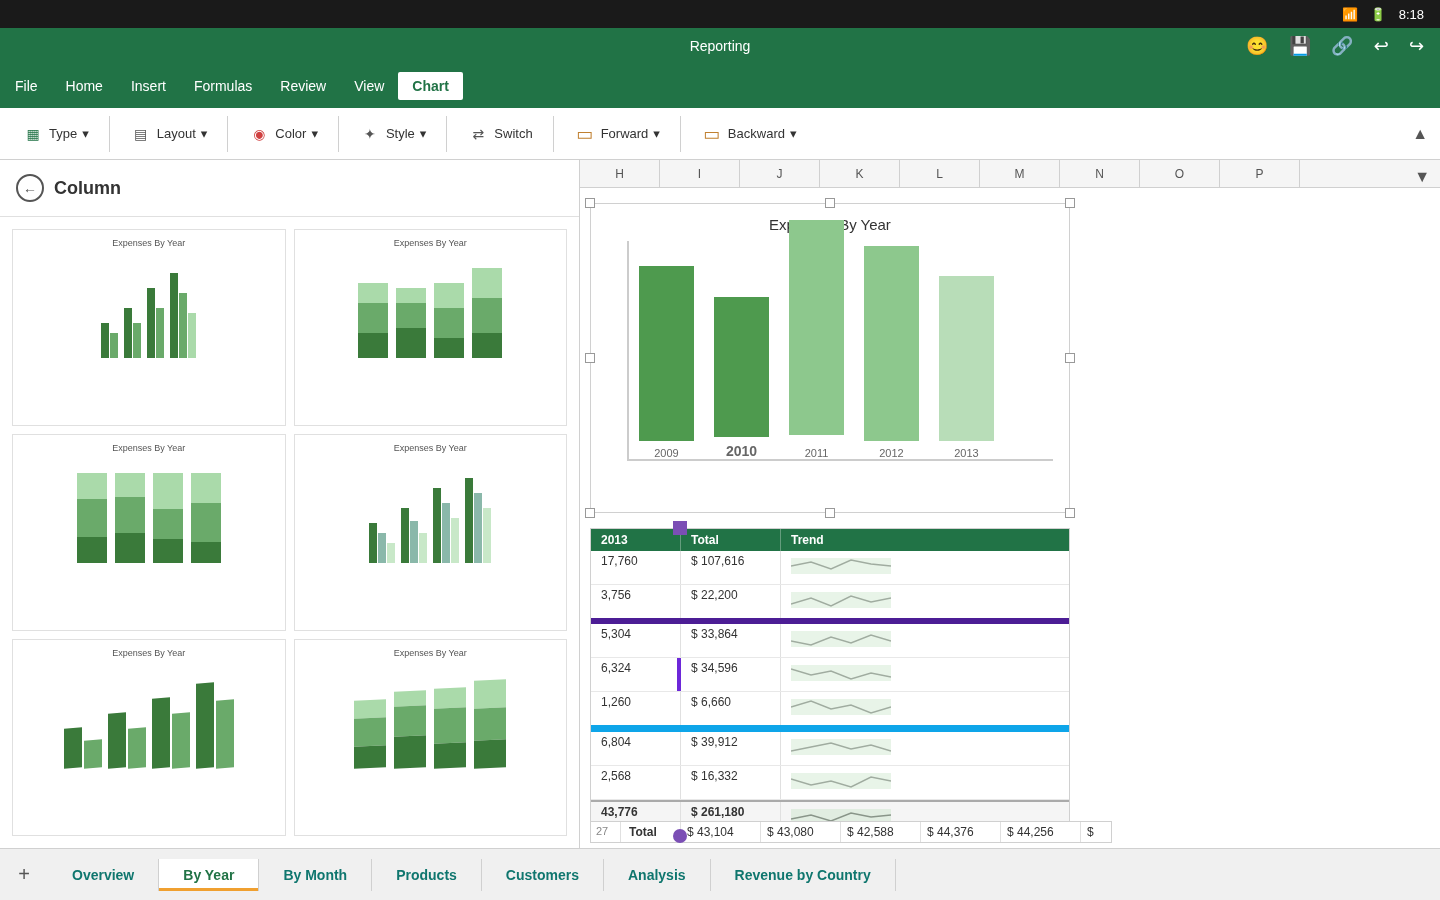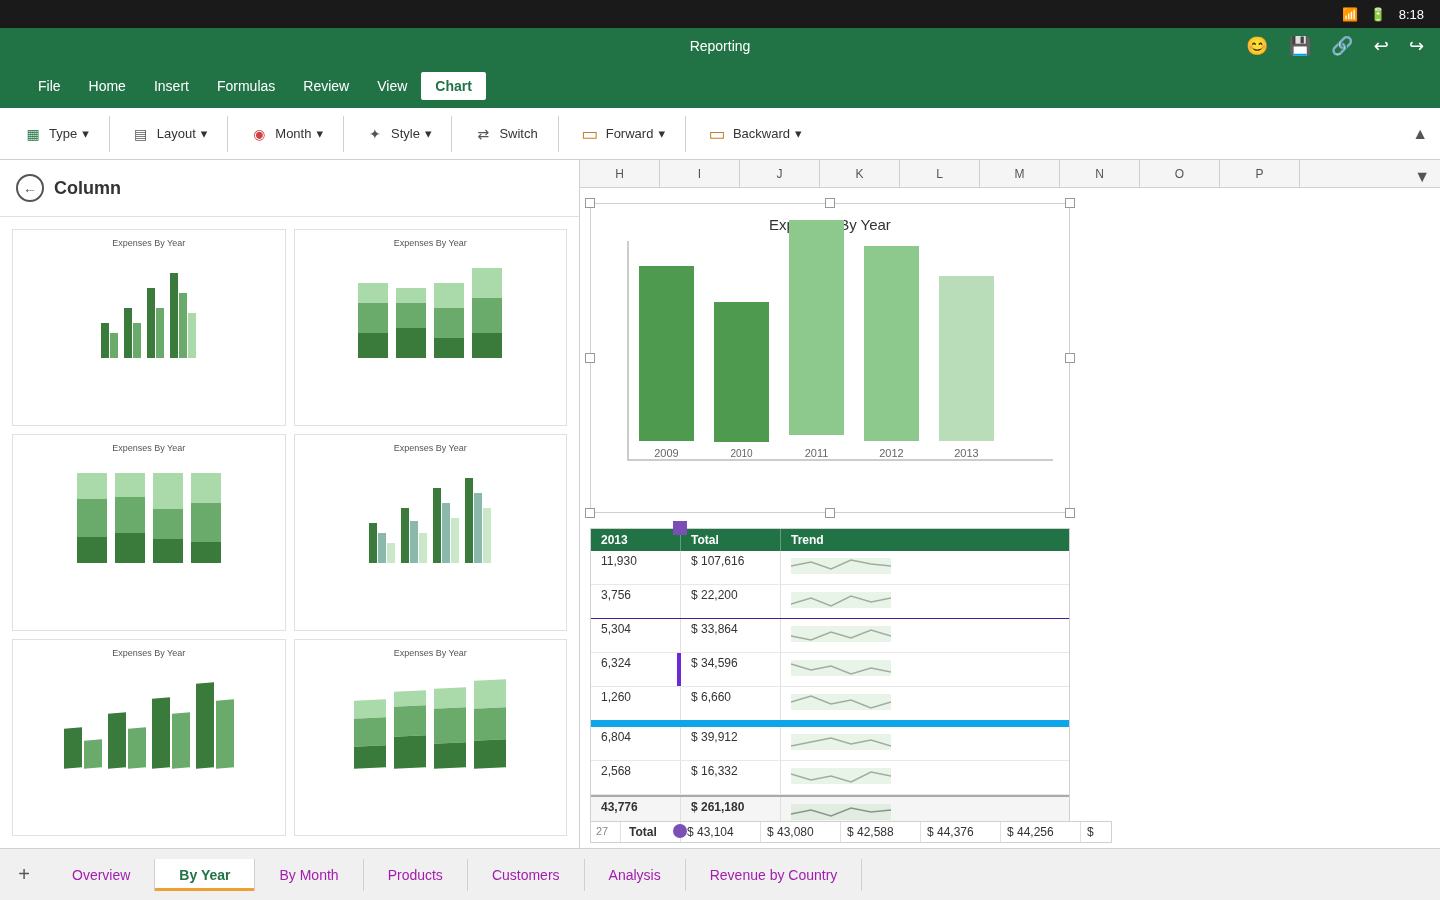--- a/index.html
+++ b/index.html
@@ -41,21 +41,21 @@
       font-size: 18px;
       cursor: pointer;
     }
 
     
     .menu-bar {
       background: #217346;
       height: 44px;
       display: flex;
       align-items: center;
-      padding: 0 24px;
+      padding: 0 1px;
       text-align: right;
     }
     .menu-item {
       color: white;
       padding: 6px 14px;
       font-size: 14px;
       cursor: pointer;
       border-radius: 2px;
     }
     .menu-item.active {
@@ -219,23 +219,24 @@
       justify-content: center;
       font-size: 20px;
       color: #555;
       cursor: pointer;
       margin: 0 4px;
     }
     .tab {
       padding: 8px 24px;
       font-size: 14px;
       cursor: pointer;
-      color: #a21caf;
+      color: #0f766e;
       position: relative;
       border-right: 1px solid #d0d0d0;
+      font-weight: bold;
     }
     .tab.active {
       color: #217346;
       font-weight: 600;
       background: white;
     }
     .tab.active::after {
       content: '';
       position: absolute;
       bottom: 0;
@@ -283,21 +284,21 @@
   </button>
   <div class="ribbon-divider"></div>
   <button class="ribbon-btn">
     <span class="ribbon-icon" style="color:#555;">▤</span>
     <span>Layout</span>
     <span>▾</span>
   </button>
   <div class="ribbon-divider"></div>
   <button class="ribbon-btn">
     <span class="ribbon-icon" style="color:#d04040;">◉</span>
-    <span>Month</span>
+    <span>Color</span>
     <span>▾</span>
   </button>
   <div class="ribbon-divider"></div>
   <button class="ribbon-btn">
     <span class="ribbon-icon" style="color:#555;">✦</span>
     <span>Style</span>
     <span>▾</span>
   </button>
   <div class="ribbon-divider"></div>
   <button class="ribbon-btn">
@@ -529,21 +530,21 @@
           </div>
           <div style="flex:1;display:flex;align-items:flex-end;gap:20px;padding:0 10px;border-left:2px solid #ccc;border-bottom:2px solid #ccc;position:relative;">
 
             <div style="display:flex;flex-direction:column;align-items:center;gap:2px;">
               <div style="width:55px;height:175px;background:#4e9a4e;"></div>
               <span style="font-size:11px;color:#666;margin-top:4px;">2009</span>
             </div>
 
             <div style="display:flex;flex-direction:column;align-items:center;gap:2px;">
               <div style="width:55px;height:140px;background:#4e9a4e;"></div>
-              <span style="font-size:10px;color:#666;margin-top:4px;">2010</span>
+              <span style="font-size:14px;color:#666;margin-top:4px;font-weight:bold;">2010</span>
             </div>
 
             <div style="display:flex;flex-direction:column;align-items:center;gap:8px;">
               <div style="width:55px;height:215px;background:#8dc88d;"></div>
               <span style="font-size:11px;color:#666;margin-top:4px;">2011</span>
             </div>
 
             <div style="display:flex;flex-direction:column;align-items:center;gap:2px;">
               <div style="width:55px;height:195px;background:#8dc88d;"></div>
               <span style="font-size:11px;color:#666;margin-top:4px;">2012</span>
@@ -561,30 +562,30 @@
 
         <div style="display:flex;background:#217346;">
           <div style="padding:4px 10px;color:white;border-right:1px solid rgba(255,255,255,0.3);min-width:90px;font-weight:600;">2013</div>
           <div style="padding:4px 10px;color:white;border-right:1px solid rgba(255,255,255,0.3);min-width:100px;font-weight:600;">Total</div>
           <div style="padding:4px 10px;color:white;min-width:120px;font-weight:600;">Trend</div>
         </div>
 
         <div style="position:absolute;left:82px;top:-8px;width:14px;height:14px;background:#7b4fb5;border-radius:50;z-index:2;"></div>
 
         <div style="display:flex;border-bottom:1px solid #e8e8e8;">
-          <div style="padding:3px 10px;min-width:90px;color:#333;border-right:1px solid #e0e0e0;">11,930</div>
+          <div style="padding:3px 10px;min-width:90px;color:#333;border-right:1px solid #e0e0e0;">17,760</div>
           <div style="padding:3px 10px;min-width:100px;color:#333;border-right:1px solid #e0e0e0;">$ 107,616</div>
           <div style="padding:3px 10px;min-width:120px;">
             <svg width="100" height="24">
                 <polyline points="0,12 20,8 40,15 60,6 80,10 100,12" fill="none" stroke="#999" stroke-width="1.5"></polyline>
                 <rect x="0" y="4" width="100" height="16" fill="rgba(180,220,180,0.3)"></rect>
               </svg>
           </div>
         </div>
-        <div style="display:flex;border-bottom:1px solid #4c1d95;">
+        <div style="display:flex;border-bottom:6px solid #4c1d95;">
           <div style="padding:3px 10px;min-width:90px;color:#333;border-right:1px solid #e0e0e0;">3,756</div>
           <div style="padding:3px 10px;min-width:100px;color:#333;border-right:1px solid #e0e0e0;">$  22,200</div>
           <div style="padding:3px 10px;min-width:120px;">
             <svg width="100" height="24">
                 <polyline points="0,16 20,10 40,18 60,8 80,14 100,10" fill="none" stroke="#999" stroke-width="1.5"></polyline>
                 <rect x="0" y="4" width="100" height="16" fill="rgba(180,220,180,0.3)"></rect>
               </svg>
           </div>
         </div>
         <div style="display:flex;border-bottom:1px solid #e8e8e8;">

